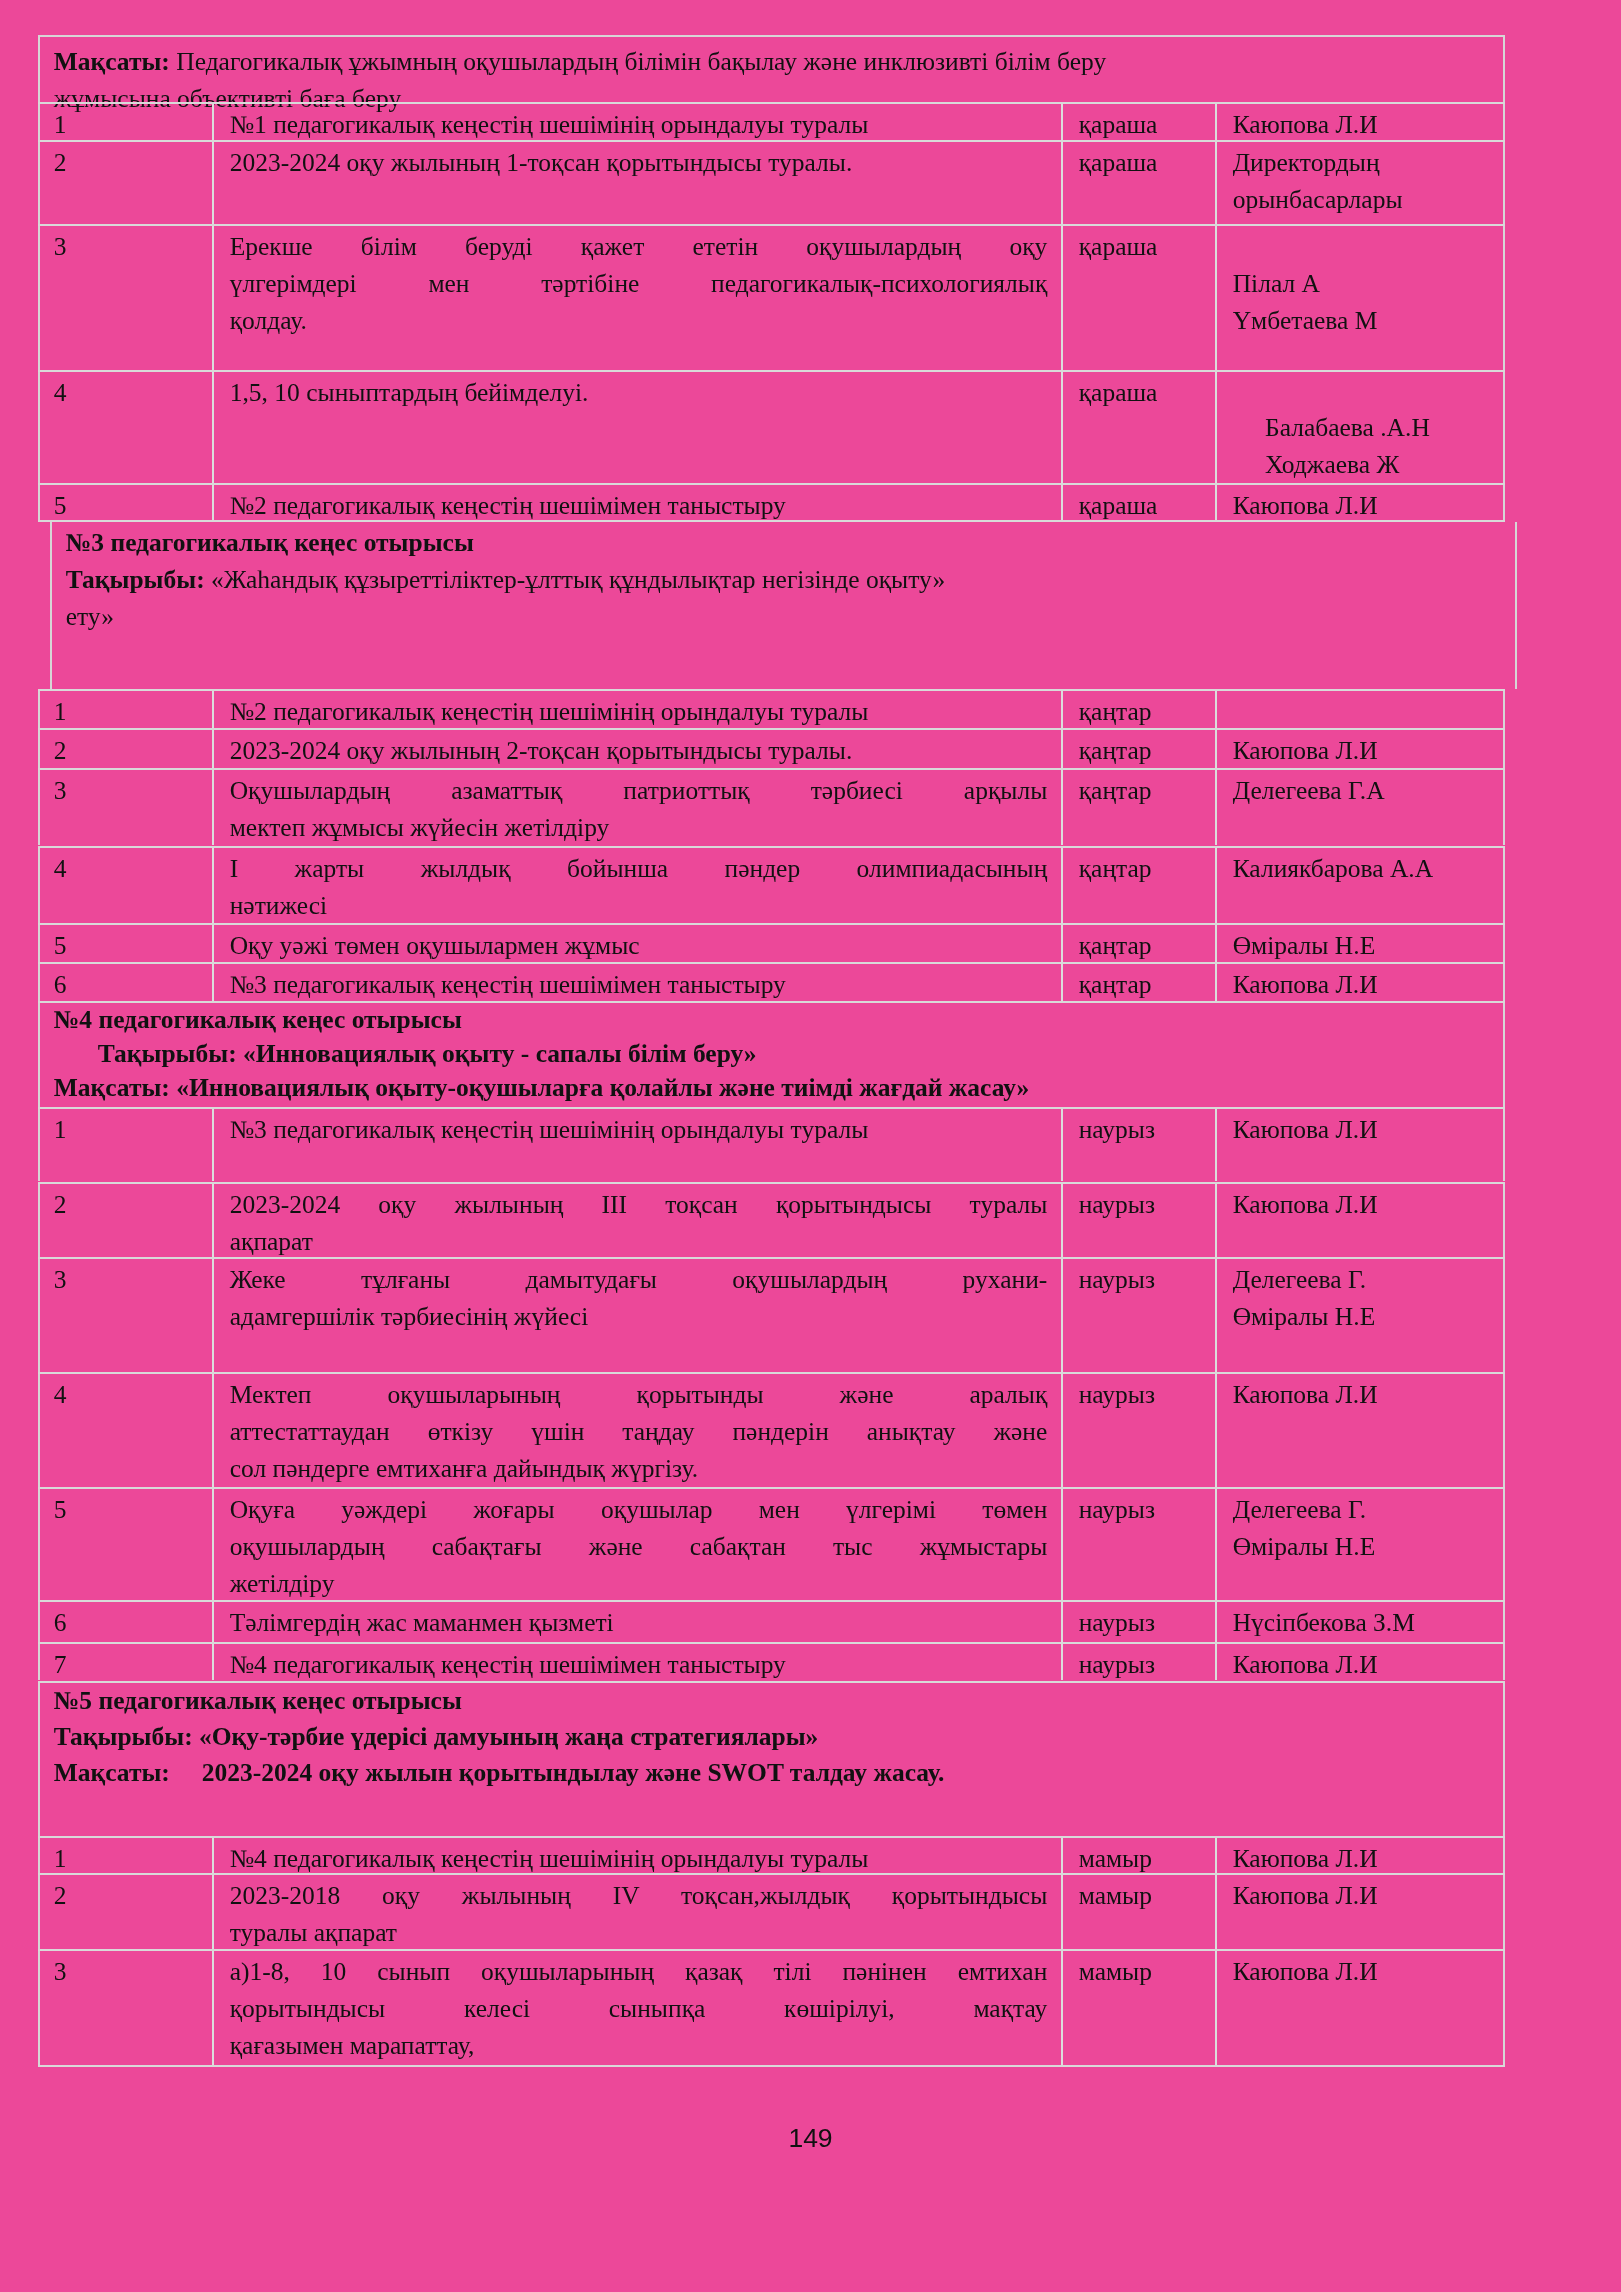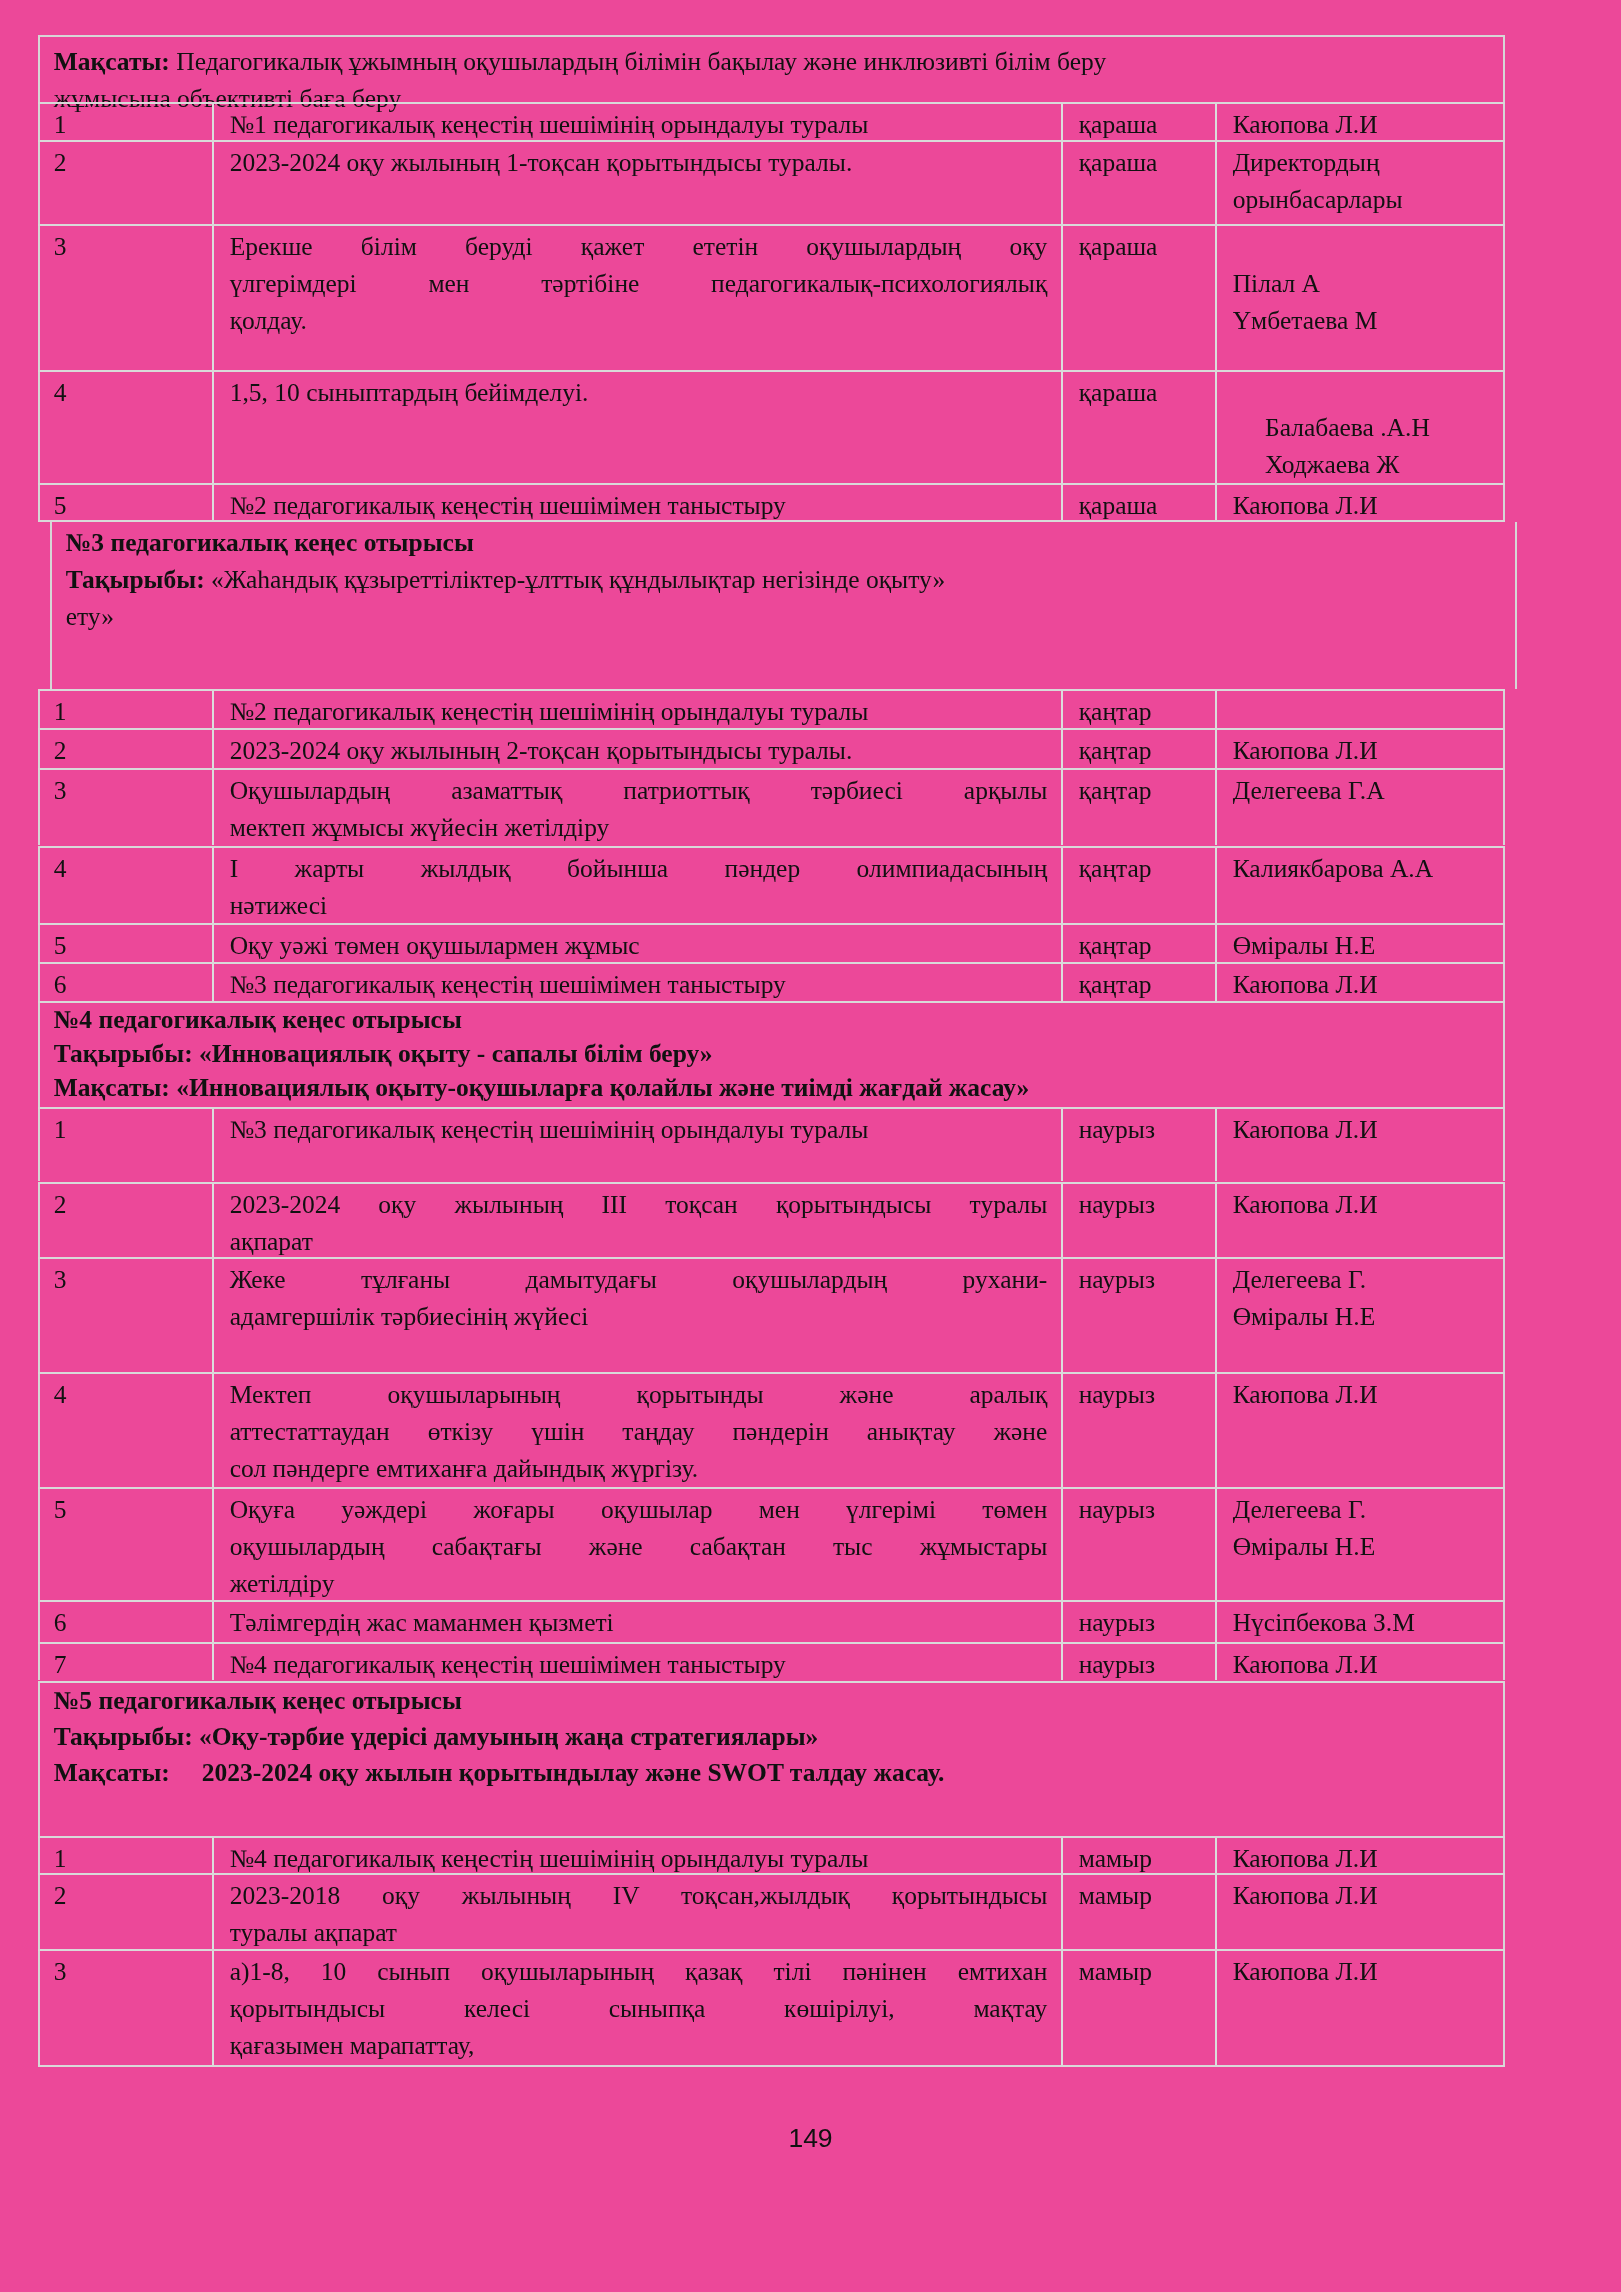--- a/index.html
+++ b/index.html
@@ -164,21 +164,21 @@
         </div>
       <div class="cell c-month">қаңтар</div>
       <div class="cell c-resp">
           <span class="ln">Каюпова Л.И</span>
         </div>
     </div>
 
     <div class="row" style="top:966px;height:106px;">
       <div class="cell b" style="left:0;width:1467px;border-left:2px solid #d6d6d6;border-right:2px solid #d6d6d6;padding:0 13.7px;line-height:34px;">
         <span style="display:block;">№4 педагогикалық кеңес отырысы</span>
-        <span style="display:block;"><span>Тақырыбы:</span><span> «Инновациялық оқыту - сапалы білім беру»</span></span>
+        <span style="display:block;margin-left:44px;"><span>Тақырыбы:</span><span> «Инновациялық оқыту - сапалы білім беру»</span></span>
         <span style="display:block;"><span>Мақсаты:</span><span> «Инновациялық оқыту-оқушыларға қолайлы және тиімді жағдай жасау»</span></span>
       </div>
     </div>
 
     <div class="row" style="top:1072px;height:74px;">
       <div class="cell c-num">1</div>
       <div class="cell c-topic">
           <span class="ln">№3 педагогикалық кеңестің шешімінің орындалуы туралы</span>
         </div>
       <div class="cell c-month">наурыз</div>

